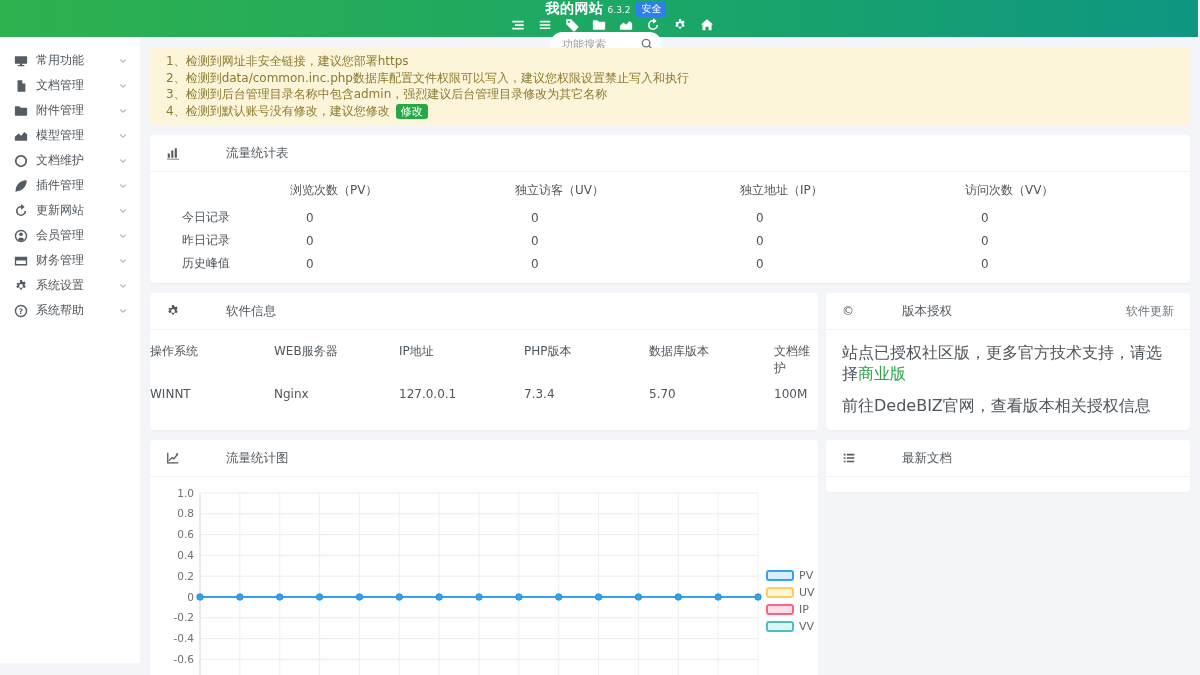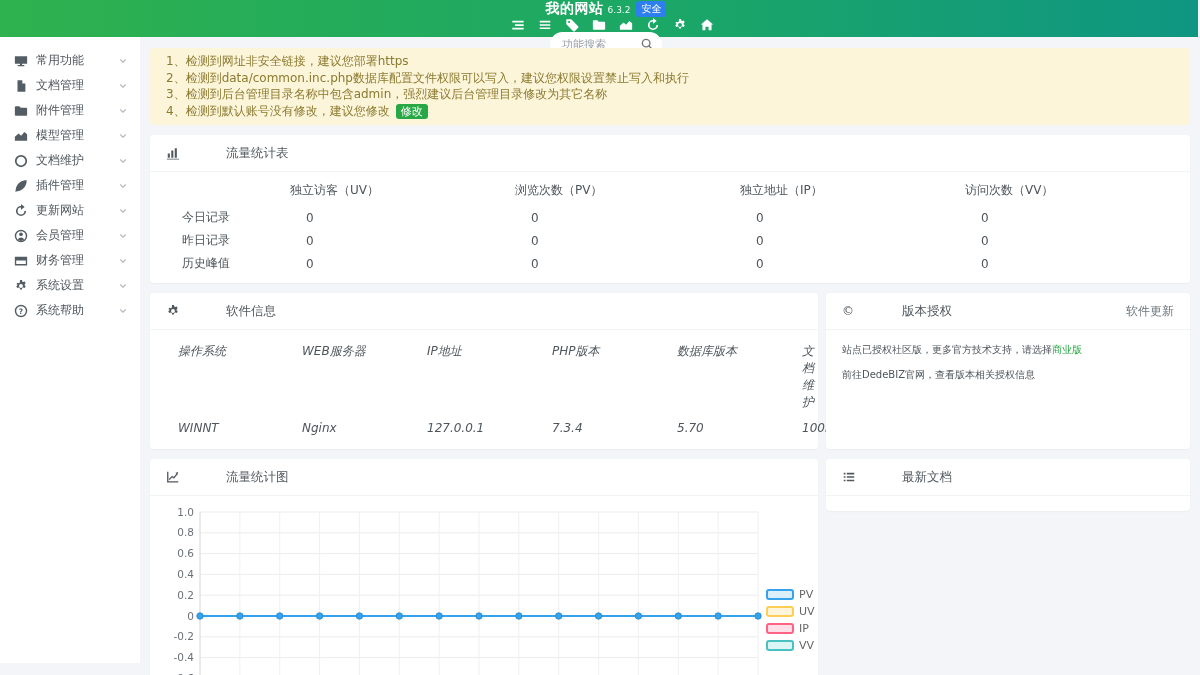--- a/index.html
+++ b/index.html
@@ -50,24 +50,24 @@
   .ch-right { margin-left:auto; color:#6c757d; font-size:12px; cursor:pointer; }
   
   .stats-table { padding:2px 0 8px; }
   .st-row { display:grid; grid-template-columns:124px 225px 225px 225px 1fr; margin-left:16px; align-items:center; }
   .st-head { height:32px; color:#4e555b; }
   .st-data { height:23px;margin-left:32px; }
   
   .row2 { display:flex; gap:8px; margin-top:10px;justify-content:center; }
   .card-soft { width:668px; }
   .card-lic { width:364px; }
-  .info-grid { display:grid; grid-template-columns:124px 125px 125px 125px 125px 1fr; margin:0 28px;font-style:italic; }
+  .info-grid { display:grid; grid-template-columns:124px 125px 125px 125px 125px 1fr; margin:0 0; }
   .info-grid.labels { margin-top:13px; }
   .info-grid.values { margin-top:10px; margin-bottom:14px; }
-  .lic-body { padding:13px 16px; font-size:10px; color:#4e555b; }
+  .lic-body { padding:13px 16px; font-size:16px; color:#4e555b; }
   .lic-line2 { margin-top:11px; }
   .link-green { color:#28a745; cursor:pointer; }
   
   .row3 { display:flex; gap:8px; margin-top:10px; align-items:flex-start; margin-bottom:14px; }
   .card-chart { width:668px; }
   .chart-body { display:flex; padding:8px 6px 2px 14px; }
   .legend { display:flex; flex-direction:column; gap:4px; margin-left:2px; margin-top:84px; }
   .legend-item { display:flex; align-items:center; cursor:pointer; }
   .legend-swatch { width:28px; height:11px; border-radius:3px; border:2px solid; margin-right:5px; }
   .legend-label { font-size:11px; color:#666; }
@@ -313,22 +313,22 @@
       <span class="ch-ic" id="ic-stats">
           <svg viewBox="0 0 16 16" width="14" height="14" fill="currentColor">
             <path d="M2 8.5h2.4v5H2zM6 5h2.4v8.5H6zM10 2.5h2.4v11H10zM1 14.5h14v1H1z"></path>
           </svg>
         </span>
       <span>流量统计表</span>
     </div>
     <div class="stats-table" id="stats-table">
         <div class="st-row st-head">
           <span></span>
+          <span>浏览次数（PV）</span>
           <span>独立访客（UV）</span>
-          <span>浏览次数（PV）</span>
           <span>独立地址（IP）</span>
           <span>访问次数（VV）</span>
         </div>
         <div class="st-row st-data">
           <span>今日记录</span>
           <span>0</span>
           <span>0</span>
           <span>0</span>
           <span>0</span>
         </div>

